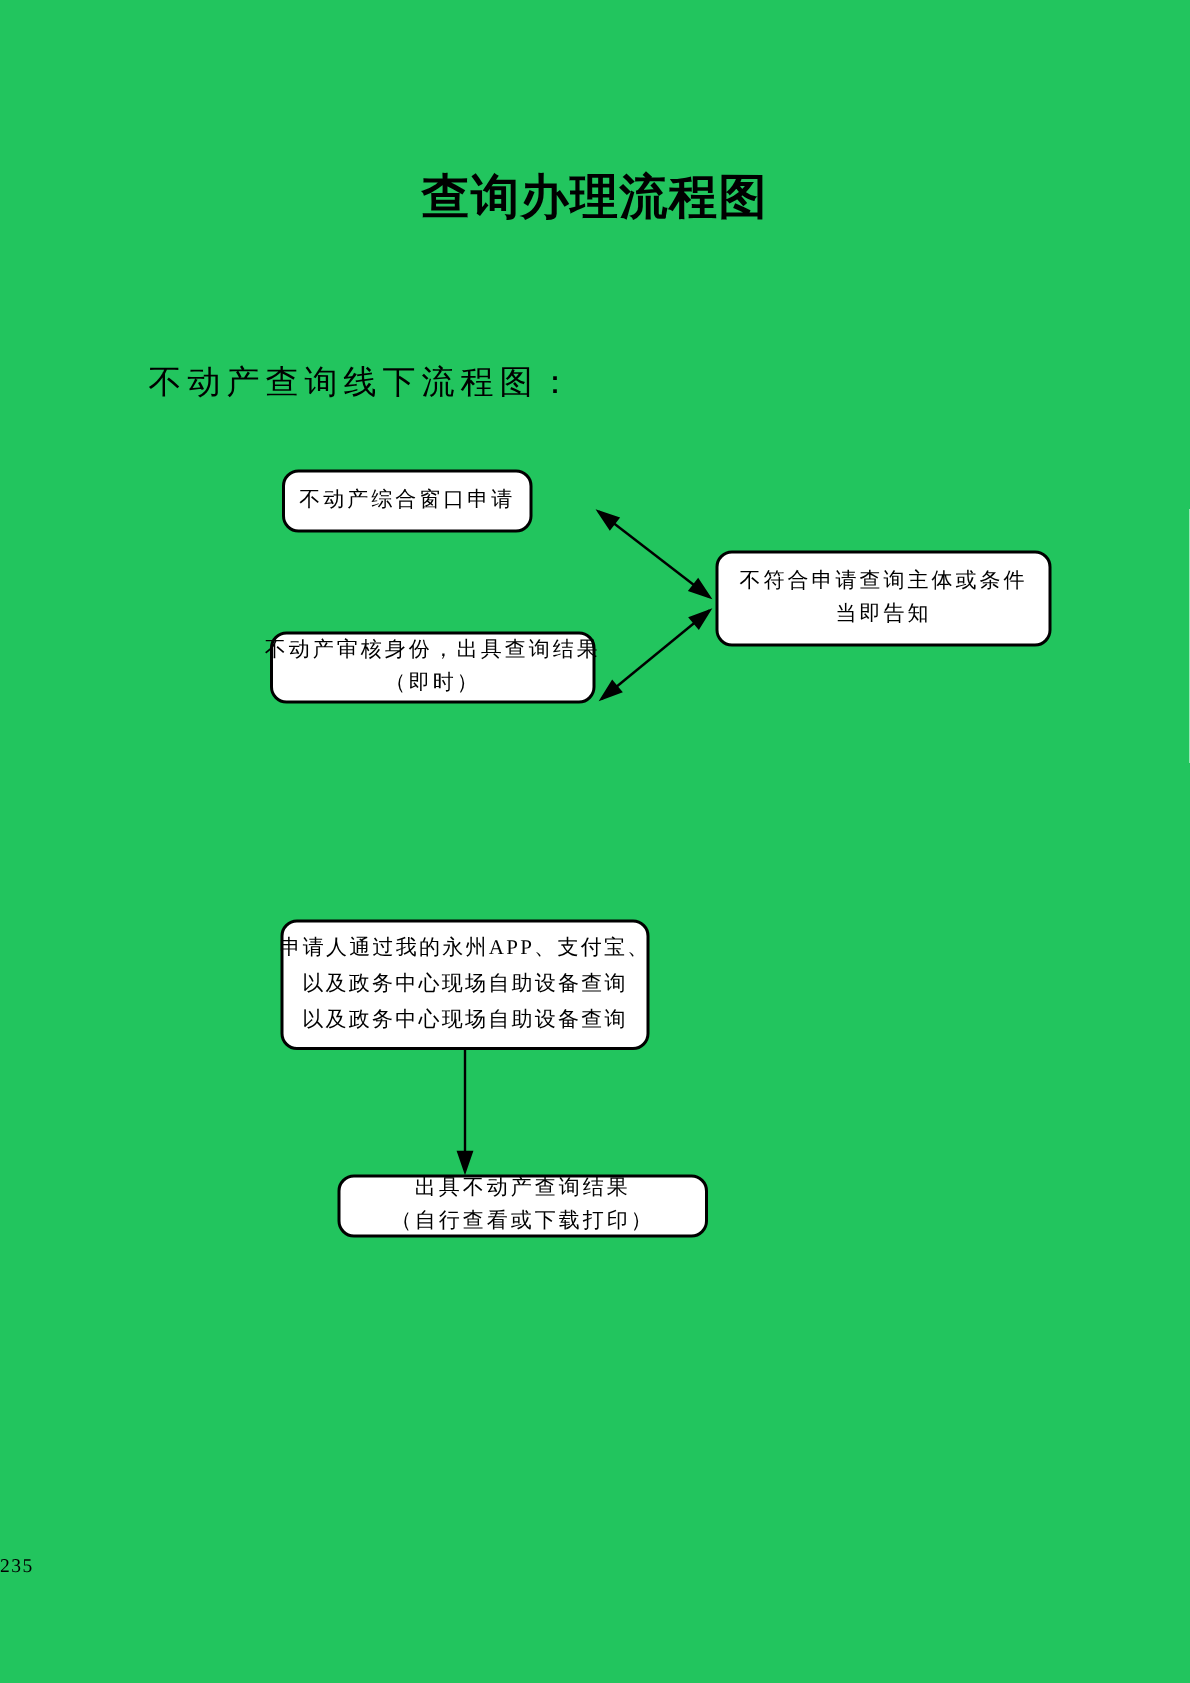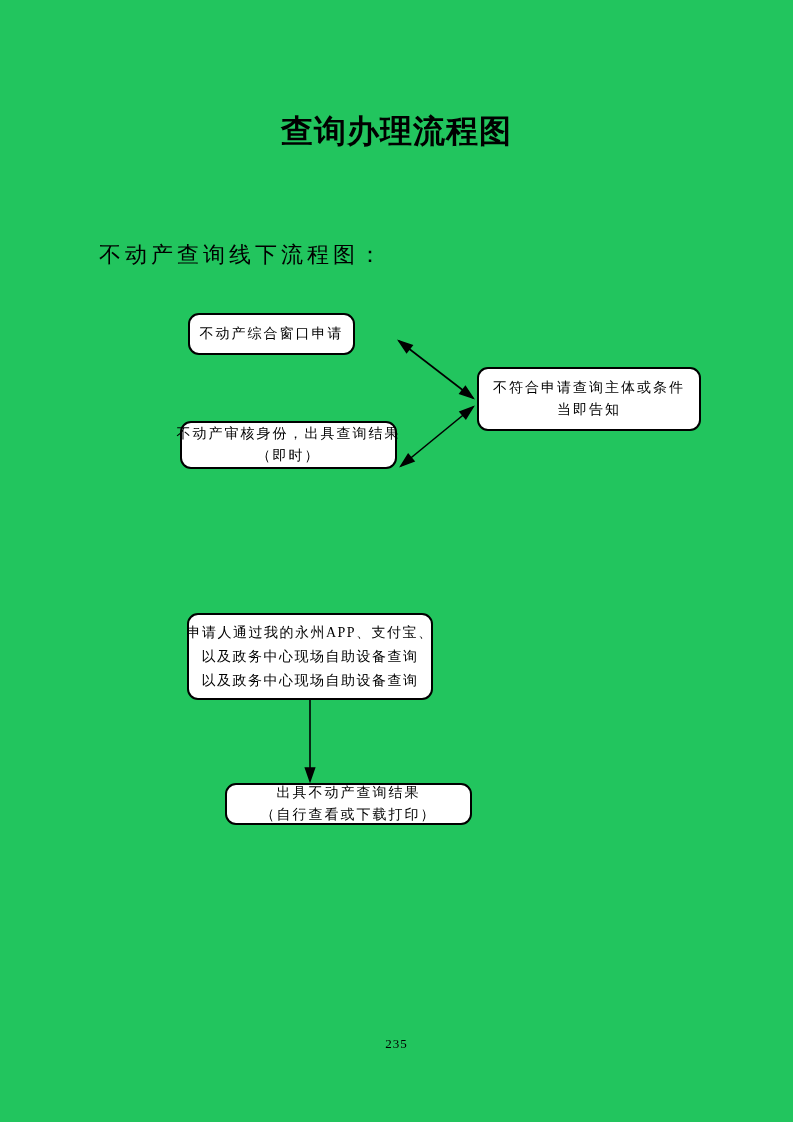--- a/index.html
+++ b/index.html
@@ -59,21 +59,21 @@
     left: 0; top: 0;
     width: 793px;
     height: 1122px;
     pointer-events: none;
   }
   .page-number {
     position: absolute;
     top: 1036px;
     left: 0;
     width: 100%;
-    text-align: center;
+    text-align: left;
     font-size: 13px;
     letter-spacing: 1px;
   }
 </style>
 </head>
 <body>
 
 <div class="page">
 
   <h1 class="doc-title">查询办理流程图</h1>

